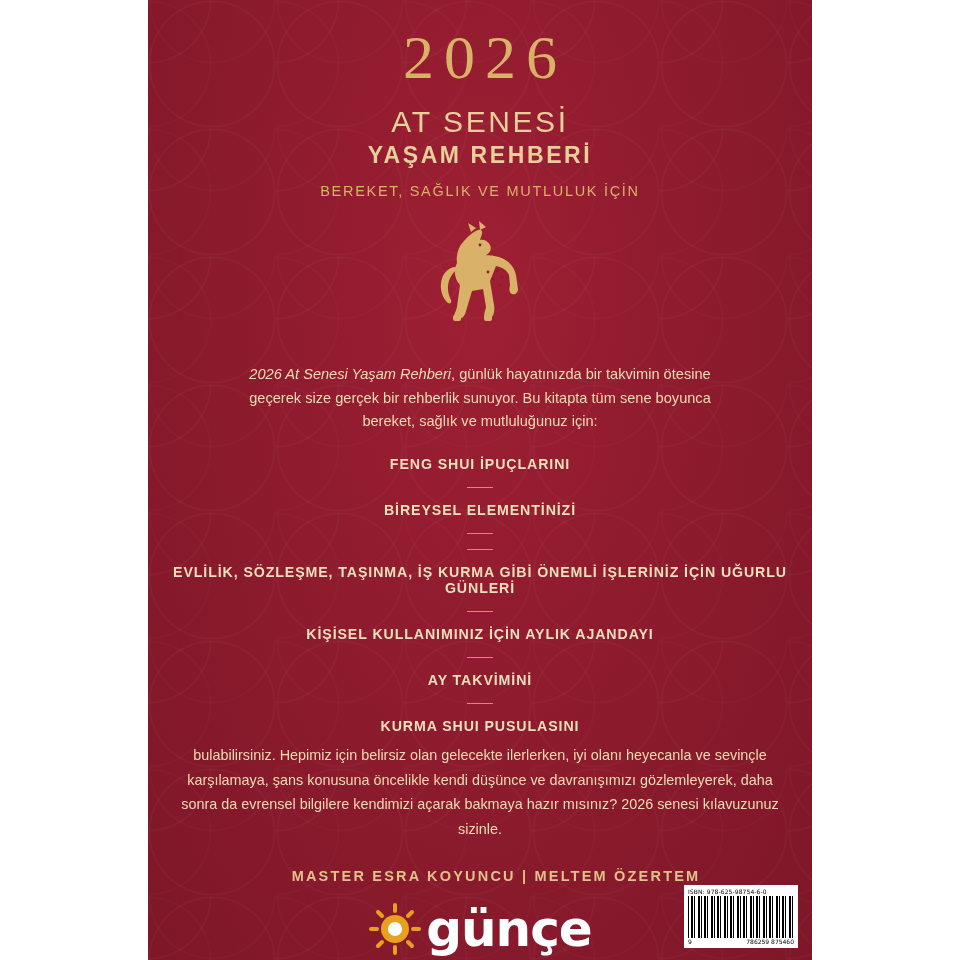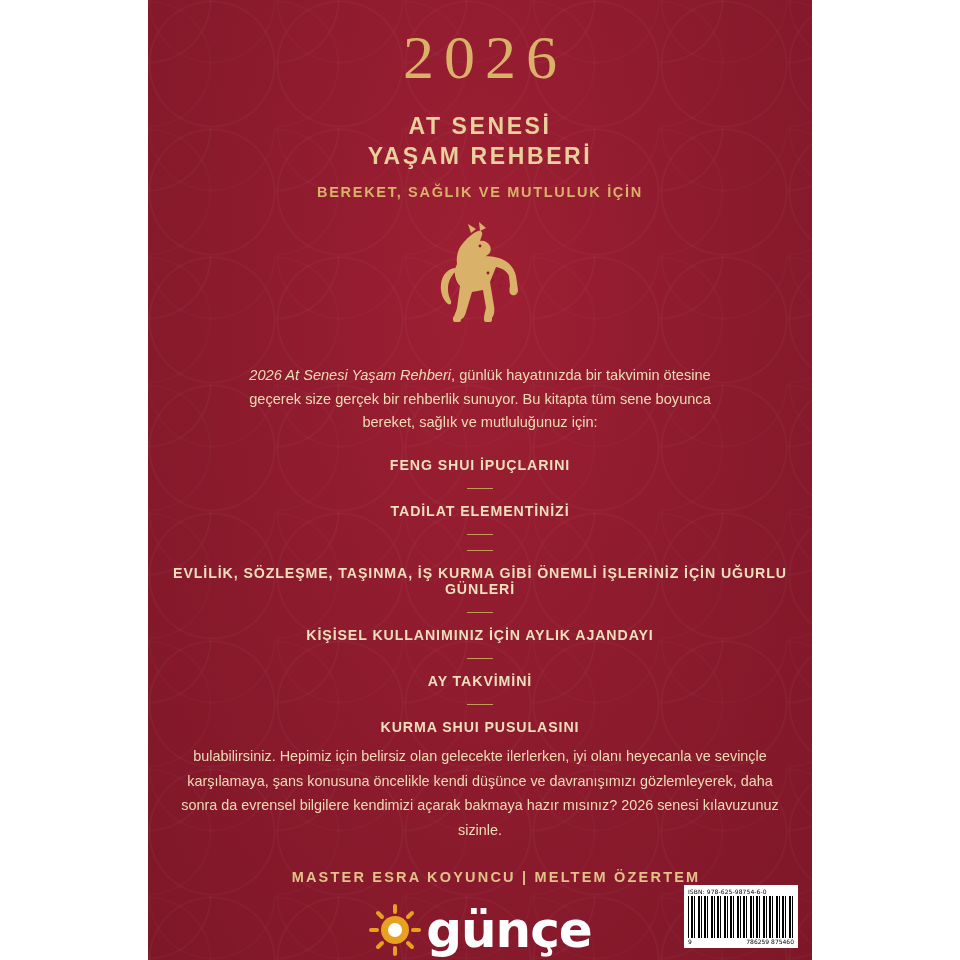--- a/index.html
+++ b/index.html
@@ -61,37 +61,37 @@
     margin: 0;
     padding-top: 22px;
     font-family: "Liberation Serif", serif;
     font-size: 62px;
     letter-spacing: 10px;
     font-weight: 400;
     color: #d9b169;
     text-indent: 10px;
   }
   .title-1 {
-    margin: 20px 0 0 0;
-    font-size: 23px;
-    font-weight: bold;
+    margin: 12px 0 0 0;
+    font-size: 30px;
+    font-weight: normal;
     letter-spacing: 2.6px;
     color: #e9cf9c;
   }
   .title-2 {
     margin: 3px 0 0 0;
     font-size: 23px;
     font-weight: bold;
     letter-spacing: 2.6px;
     color: #e9cf9c;
   }
   .subtitle {
     margin: 14px 0 0 0;
     font-size: 14.5px;
-    font-weight: bold;
+    font-weight: normal;
     letter-spacing: 1.7px;
     color: #d9b169;
   }
 
   
   .horse-wrap {
     margin-top: 16px;
     height: 130px;
     display: flex;
     align-items: center;
@@ -253,21 +253,21 @@
         </svg>
       </div>
 
       <p class="intro">
         <span class="em">2026 At Senesi Yaşam Rehberi</span><span>, günlük hayatınızda bir takvimin ötesine geçerek size gerçek bir rehberlik sunuyor. Bu kitapta tüm sene boyunca bereket, sağlık ve mutluluğunuz için:</span>
       </p>
 
       <ul class="features">
         <li>FENG SHUI İPUÇLARINI</li>
         <span class="feat-sep"></span>
-        <li>TADİLAT ELEMENTİNİZİ</li>
+        <li>BİREYSEL ELEMENTİNİZİ</li>
         <span class="feat-sep"></span>
         <span class="feat-sep"></span>
         <li>EVLİLİK, SÖZLEŞME, TAŞINMA, İŞ KURMA GİBİ ÖNEMLİ İŞLERİNİZ İÇİN UĞURLU GÜNLERİ</li>
         <span class="feat-sep"></span>
         <li>KİŞİSEL KULLANIMINIZ İÇİN AYLIK AJANDAYI</li>
         <span class="feat-sep"></span>
         <li>AY TAKVİMİNİ</li>
         <span class="feat-sep"></span>
         <li>KURMA SHUI PUSULASINI</li>
       </ul>

